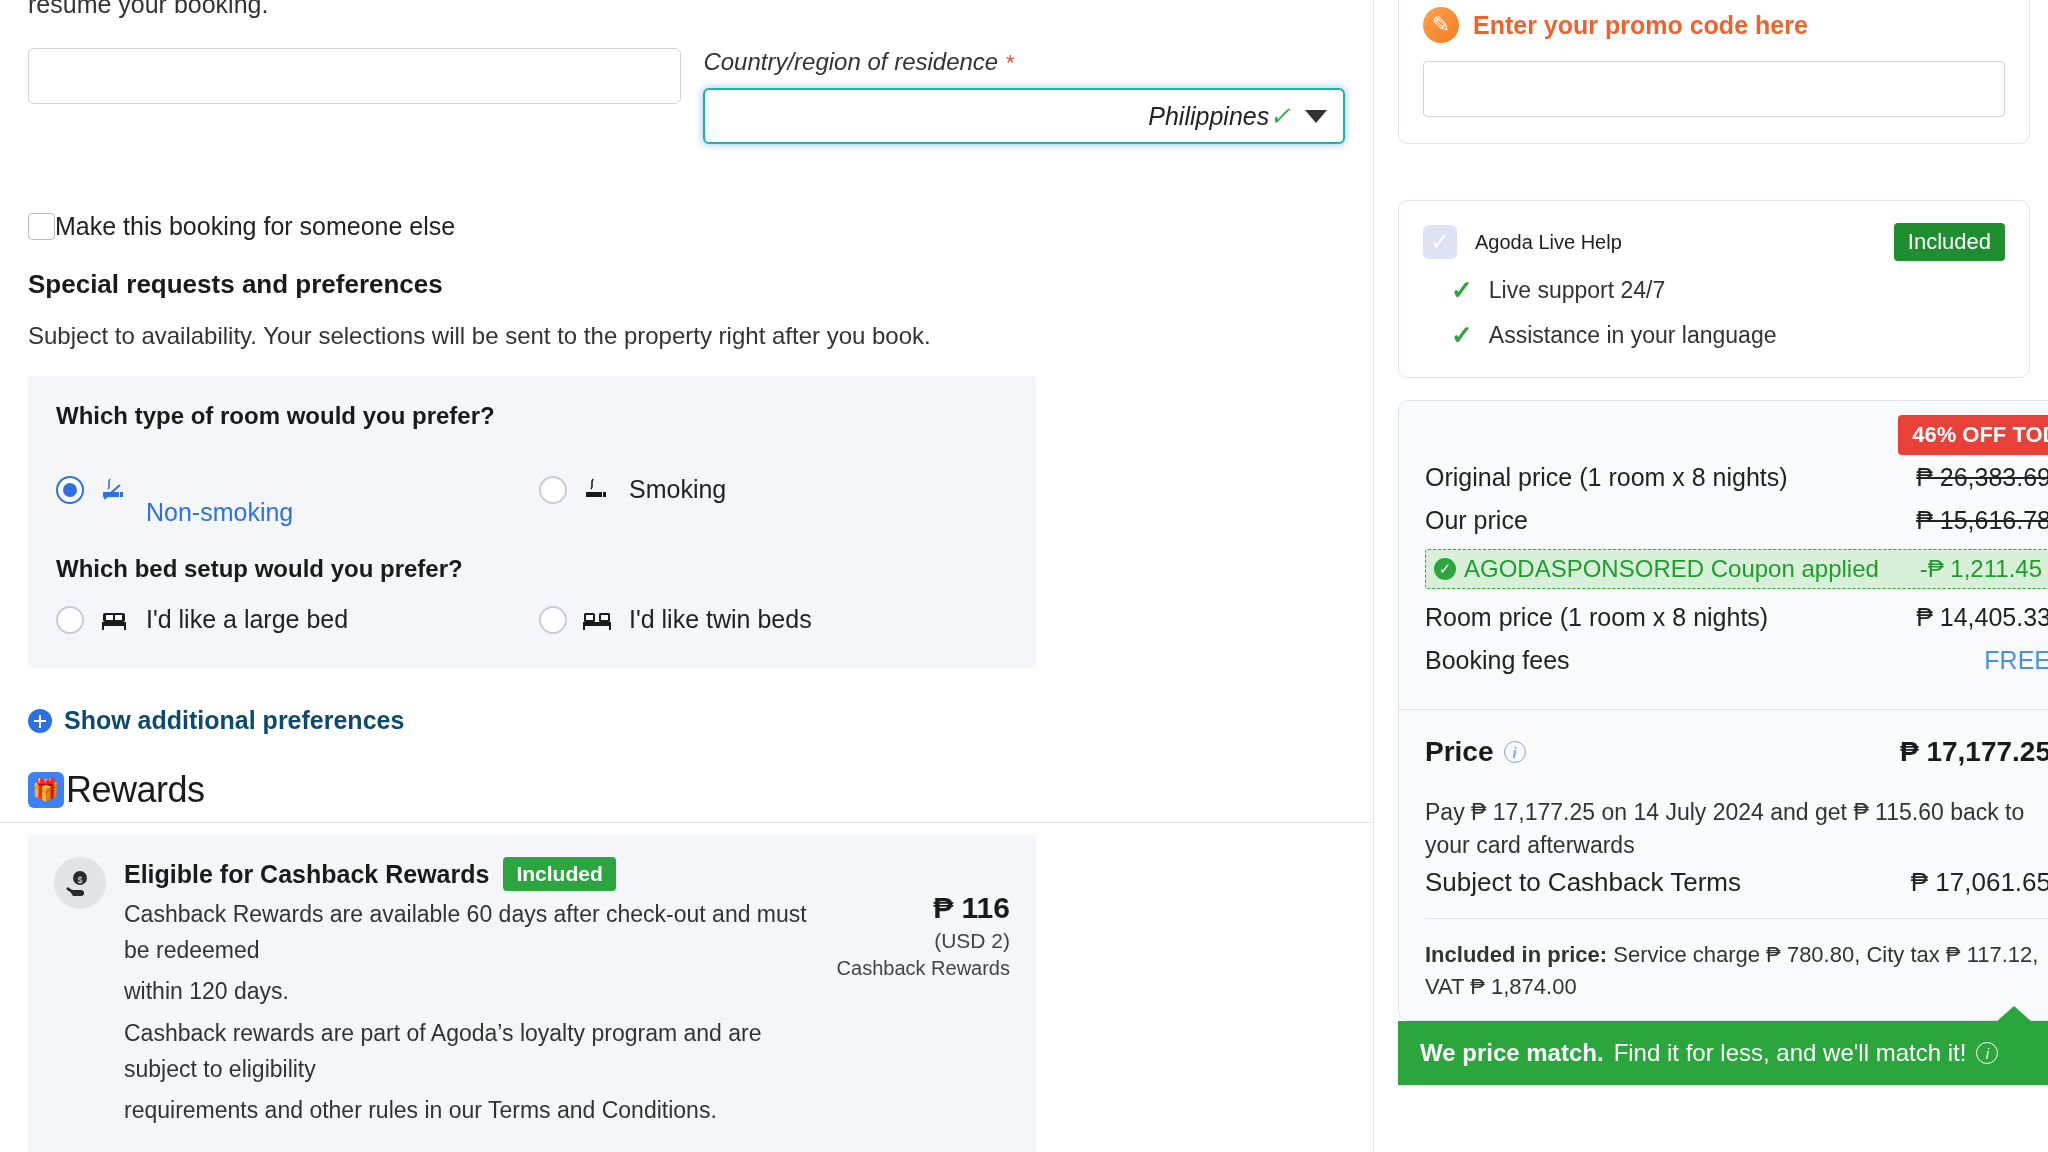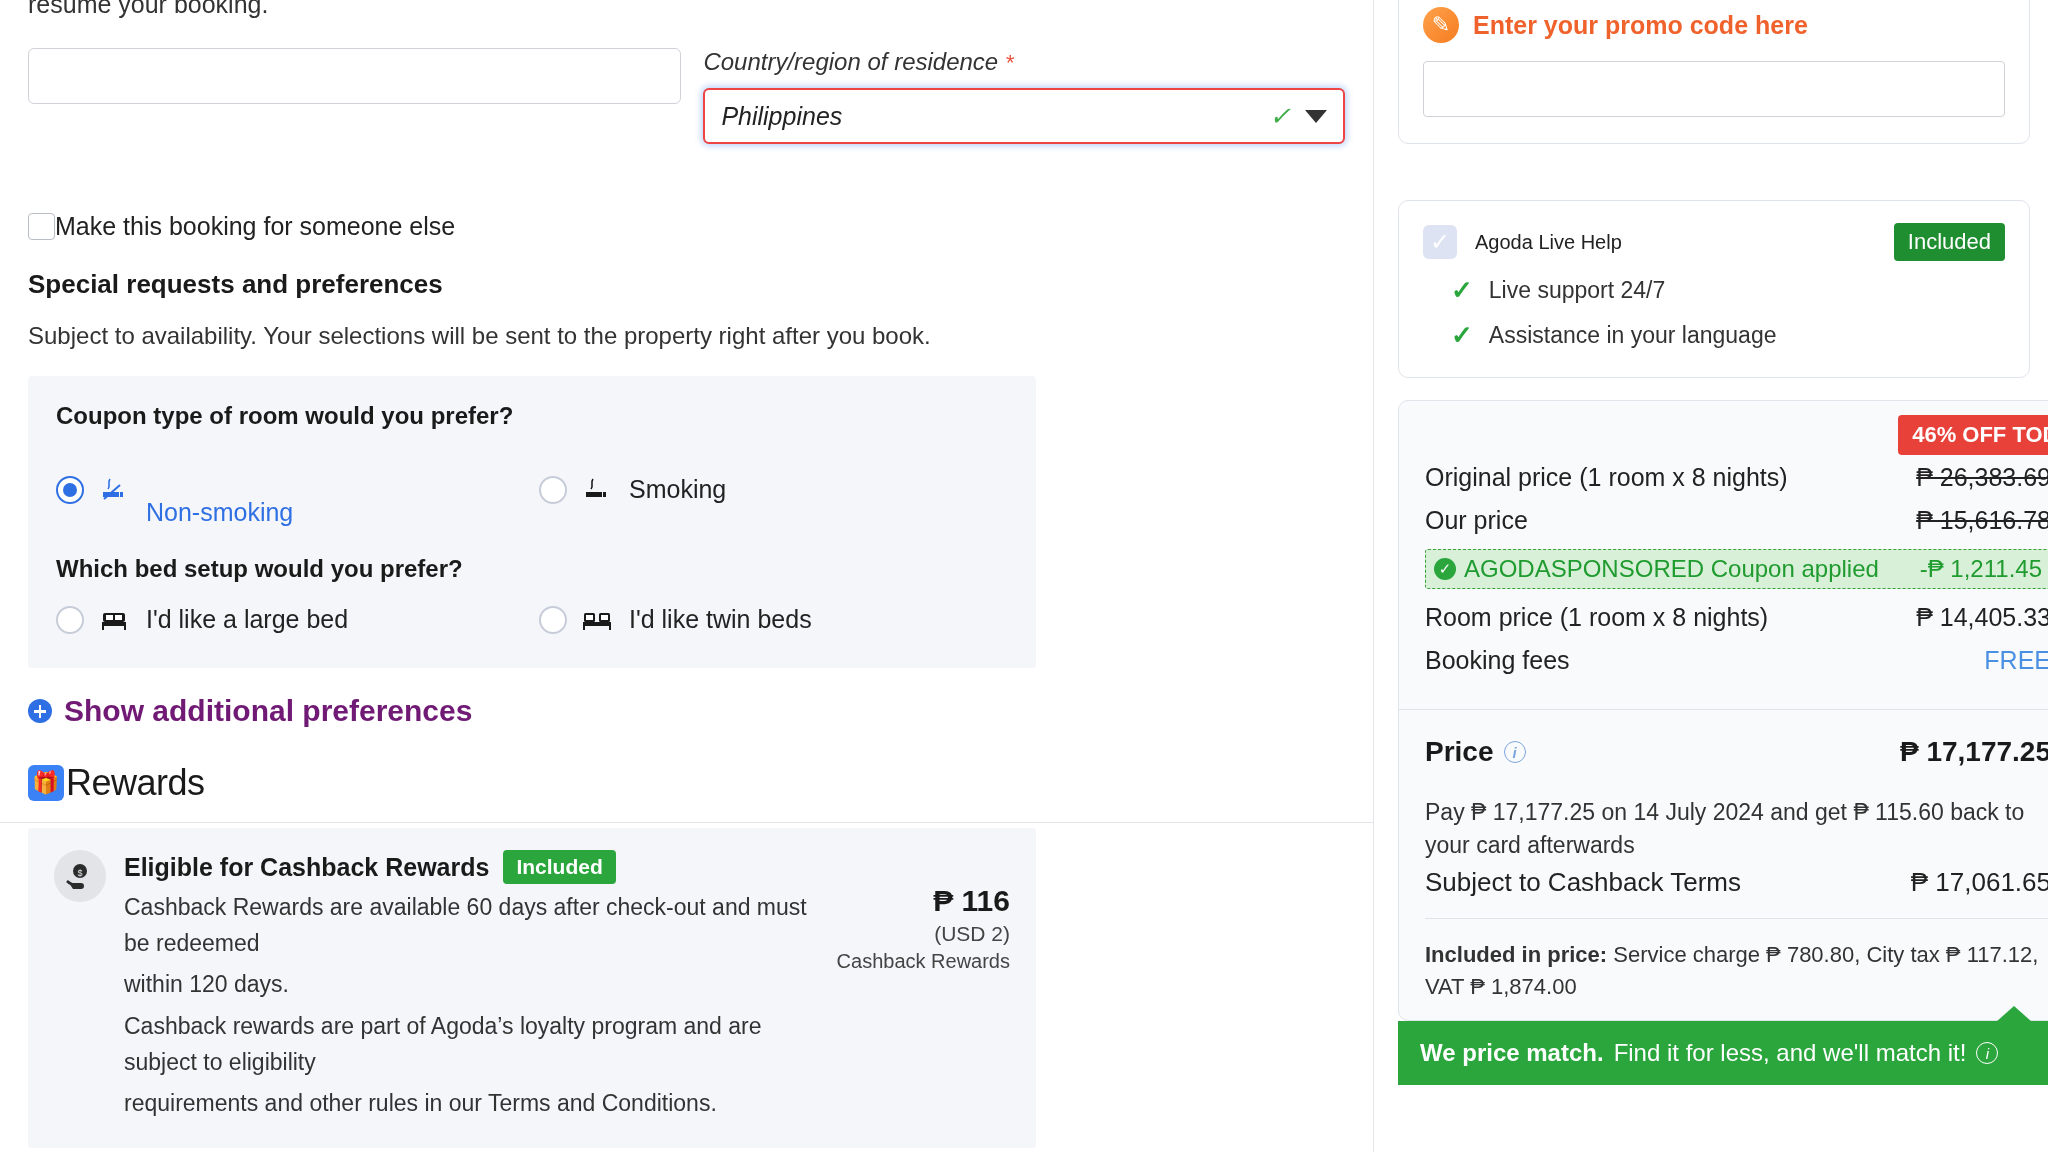--- a/index.html
+++ b/index.html
@@ -32,22 +32,23 @@
     white-space: nowrap;
   }
   .req-star { color: #e8513a; font-size: 22px; }
   .input-box {
     height: 56px; border: 1px solid #cfd3d8; border-radius: 6px;
     background: #fff; width: 100%;
     display: flex; align-items: center; padding: 0 16px;
     font-size: 25px; color: #222;
   }
   .input-box.focused {
-    border: 2px solid #ef4444;
+    border: 2px solid #14b8a6;
     box-shadow: 0 0 6px 2px rgba(66,133,244,.35);
+    text-align: right;
   }
   .select-value { flex: 1; }
   .check-mark { color: #3fae4a; font-size: 26px; margin-right: 14px; font-weight: 300;}
   .caret { width: 0; height: 0; border-left: 11px solid transparent;
            border-right: 11px solid transparent; border-top: 13px solid #333; }
 
   .checkbox-row { display: flex; align-items: center; margin-top: 68px; }
   .cb {
     width: 27px; height: 27px; border: 1.5px solid #b9bec6; border-radius: 4px;
     background: #fff; flex: none;
@@ -76,21 +77,21 @@
   .radio.sel::after {
     content: ""; position: absolute; left: 5px; top: 5px;
     width: 14px; height: 14px; border-radius: 50%; background: #2f6fe4;
   }
   .opt-label { font-size: 25px; color: #222; }
   .opt-label.blue { color: #2f6fe4; margin-top: 46px; }
   .opt-icon { width: 34px; height: 28px; flex: none; display:flex; align-items:center; justify-content:center;}
 
   .show-more {
     display: flex; align-items: center; gap: 12px;
-    margin-top: 26px; color: #701a75; font-size: 30px; font-weight: 600;
+    margin-top: 38px; color: #0c4a6e; font-size: 25px; font-weight: 600;
   }
   .plus-circle {
     width: 24px; height: 24px; border-radius: 50%; background: #2f6fe4;
     position: relative; flex: none;
   }
   .plus-circle::before, .plus-circle::after {
     content:""; position:absolute; background:#fff;
   }
   .plus-circle::before { left:6px; top:11px; width:12px; height:2.5px; }
   .plus-circle::after  { left:10.5px; top:6px; width:2.5px; height:13px; }
@@ -261,21 +262,21 @@
 
     <div class="checkbox-row">
       <span class="cb"></span>
       <span class="cb-label">Make this booking for someone else</span>
     </div>
 
     <div class="section-h">Special requests and preferences</div>
     <div class="section-sub">Subject to availability. Your selections will be sent to the property right after you book.</div>
 
     <div class="pref-panel">
-      <div class="pref-q">Coupon type of room would you prefer?</div>
+      <div class="pref-q">Which type of room would you prefer?</div>
       <div class="pref-opts">
         <div class="pref-opt first">
           <span class="radio sel"></span>
           <span class="opt-icon">
             <svg width="32" height="26" viewBox="0 0 32 26">
               <rect x="4" y="15" width="16" height="5" fill="#2f6fe4"></rect>
               <rect x="21" y="15" width="3" height="5" fill="#2f6fe4"></rect>
               <path d="M9 12 C12 8, 8 6, 11 2" stroke="#2f6fe4" stroke-width="1.6" fill="none"></path>
               <line x1="5" y1="22" x2="21" y2="8" stroke="#2f6fe4" stroke-width="2"></line>
             </svg>

